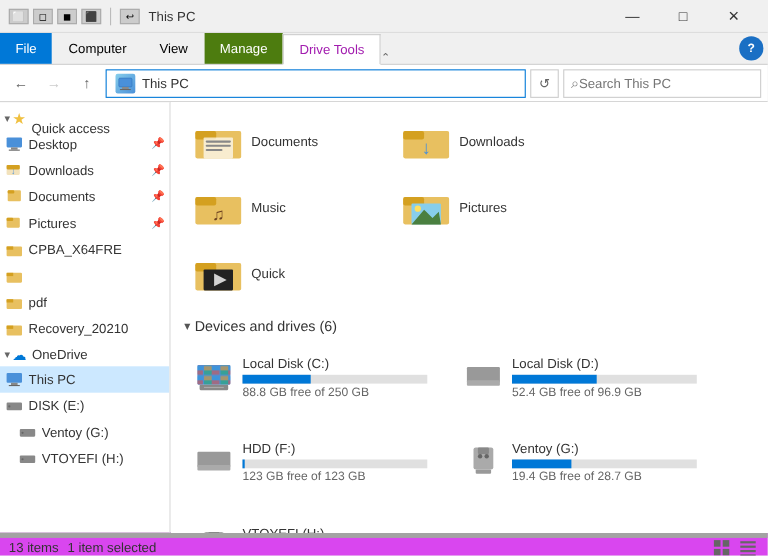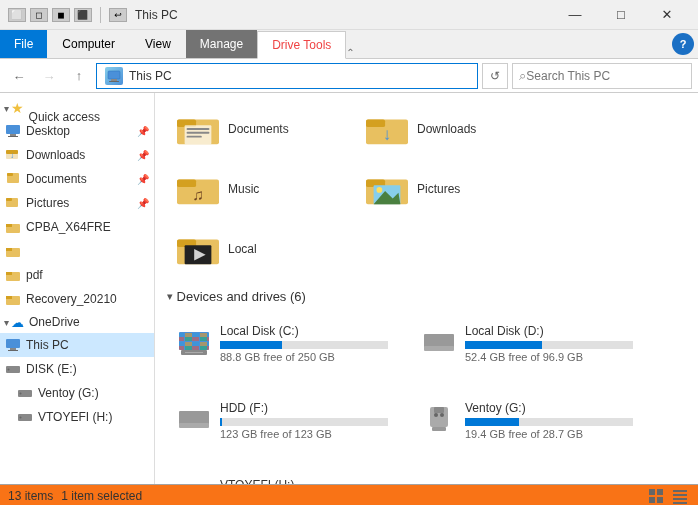--- a/index.html
+++ b/index.html
@@ -9,22 +9,22 @@
     .title-bar { height: 30px; background: #f0f0f0; display: flex; align-items: center; padding: 0 8px; border-bottom: 1px solid #ddd; }
     .title-bar-icons { display: flex; gap: 4px; align-items: center; }
     .tb-icon { width: 18px; height: 14px; background: #ccc; border: 1px solid #aaa; display: inline-flex; align-items: center; justify-content: center; font-size: 9px; cursor: pointer; }
     .title-bar-name { margin-left: 8px; font-size: 12px; color: #333; flex: 1; text-align: left; }
     .win-controls { display: flex; margin-left: auto; }
     .win-btn { width: 46px; height: 30px; display: flex; align-items: center; justify-content: center; cursor: pointer; font-size: 13px; color: #333; }
 
     
     .ribbon { background: #f0f0f0; border-bottom: 1px solid #ccc; }
     .ribbon-tab { padding: 4px 14px; font-size: 12px; cursor: pointer; height: 28px; display: flex; align-items: center; border: 1px solid transparent; }
-    .ribbon-tab.active { background: white; border: 1px solid #ccc; border-bottom: 1px solid white; color: #ef4444; margin-bottom: -1px; z-index: 1; }
-    .ribbon-tab.manage { background: #737373; color: white; border: none; height: 28px; }
+    .ribbon-tab.active { background: white; border: 1px solid #ccc; border-bottom: 1px solid white; color: #a21caf; margin-bottom: -1px; z-index: 1; }
+    .ribbon-tab.manage { background: #4d7c0f; color: white; border: none; height: 28px; }
     .ribbon-tab-file { background: #0078d7; color: white; padding: 4px 14px; font-size: 12px; height: 28px; display: flex; align-items: center; cursor: pointer; }
     .help-btn { margin-left: auto; width: 22px; height: 22px; border-radius: 50%; background: #1a6fc4; color: white; display: flex; align-items: center; justify-content: center; font-size: 11px; font-weight: bold; cursor: pointer; margin-right: 4px; align-self: center; }
     .chevron-down { font-size: 10px; margin-right: 4px; color: #666; }
 
     
     .address-bar { display: flex; align-items: center; height: 34px; padding: 0 6px; gap: 4px; background: white; border-bottom: 1px solid #ccc; }
     .nav-btn { width: 26px; height: 24px; display: flex; align-items: center; justify-content: center; cursor: pointer; color: #666; font-size: 13px; border: 1px solid transparent; }
     .nav-btn.disabled { color: #ccc; cursor: default; }
     .address-field { flex: 1; height: 26px; border: 1px solid #0078d7; display: flex; align-items: center; padding: 0 8px; background: white; cursor: text; }
     .address-field .path-icon { width: 18px; height: 18px; background: linear-gradient(135deg, #87ceeb 0%, #4a90d9 100%); border-radius: 2px; margin-right: 6px; display: flex; align-items: center; justify-content: center; flex-shrink: 0; }
@@ -68,21 +68,21 @@
     .drive-item.selected { background: #cce8ff; border: 2px solid #cc0000; }
     .drive-icon { width: 36px; height: 36px; flex-shrink: 0; margin-right: 8px; display: flex; align-items: center; justify-content: center; }
     .drive-info { flex: 1; }
     .drive-name { font-size: 12px; color: #333; margin-bottom: 3px; }
     .drive-bar-container { height: 8px; background: #e0e0e0; width: 100%; margin-bottom: 2px; }
     .drive-bar { height: 100%; background: #0078d7; }
     .drive-bar.almost-full { background: #e05a00; }
     .drive-size { font-size: 11px; color: #666; }
 
     
-    .status-bar { height: 22px; background: #f97316; border-top: 1px solid #a3a3a3; display: flex; align-items: center; padding: 0 8px; font-size: 12px; color: #333; gap: 8px; }
+    .status-bar { height: 22px; background: #d946ef; border-top: 5px solid #a3a3a3; display: flex; align-items: center; padding: 0 8px; font-size: 12px; color: #333; gap: 8px; }
     .status-bar .view-icons { margin-left: auto; display: flex; gap: 4px; }
     .view-icon-btn { width: 20px; height: 20px; display: flex; align-items: center; justify-content: center; cursor: pointer; font-size: 12px; color: #666; }
 
     
     .folder-svg { width: 42px; height: 36px; }
     .drive-svg { width: 34px; height: 30px; }
 
     
     .up-btn { width: 26px; height: 24px; display: flex; align-items: center; justify-content: center; cursor: pointer; color: #666; font-size: 13px; }
   </style>
@@ -337,21 +337,21 @@
 
       <div class="folder-item">
         <div class="folder-icon">
           <svg class="folder-svg" viewBox="0 0 44 36">
             <rect x="0" y="8" width="44" height="26" rx="2" fill="#e8c060"></rect>
             <rect x="0" y="8" width="20" height="8" rx="2" fill="#d4a020"></rect>
             <rect x="8" y="14" width="28" height="20" rx="1" fill="#222"></rect>
             <polygon points="18,18 18,30 30,24" fill="#fff" opacity="0.8"></polygon>
           </svg>
         </div>
-        <span class="folder-label">Local</span>
+        <span class="folder-label">Quick</span>
       </div>
     </div>
 
     <div class="section-header">
       <span class="section-chevron">▾</span>
       <span>Devices and drives (6)</span>
     </div>
 
     <div class="drives-grid">
 

